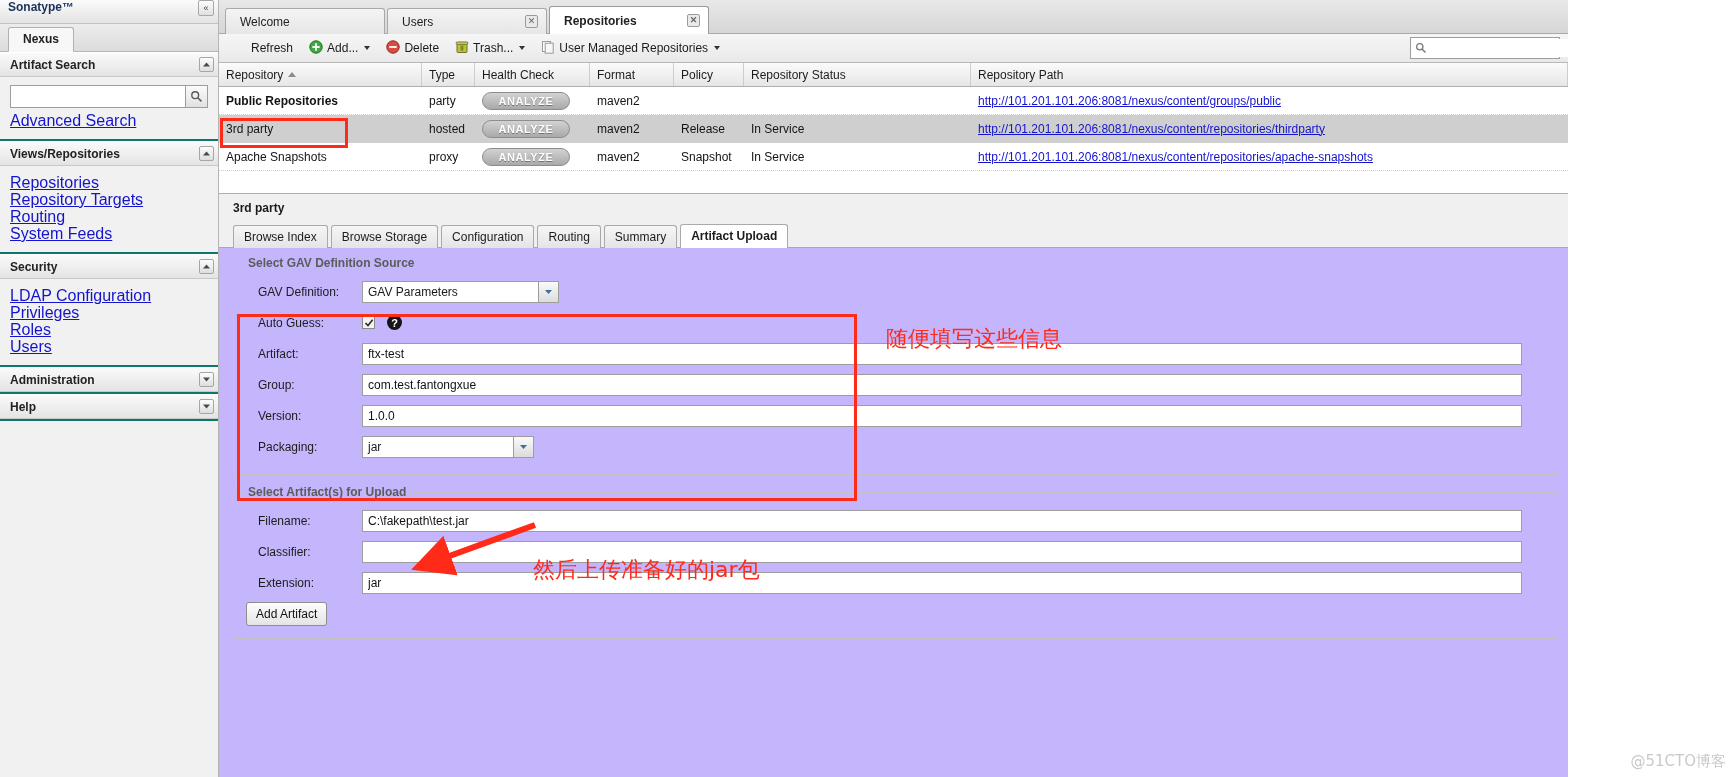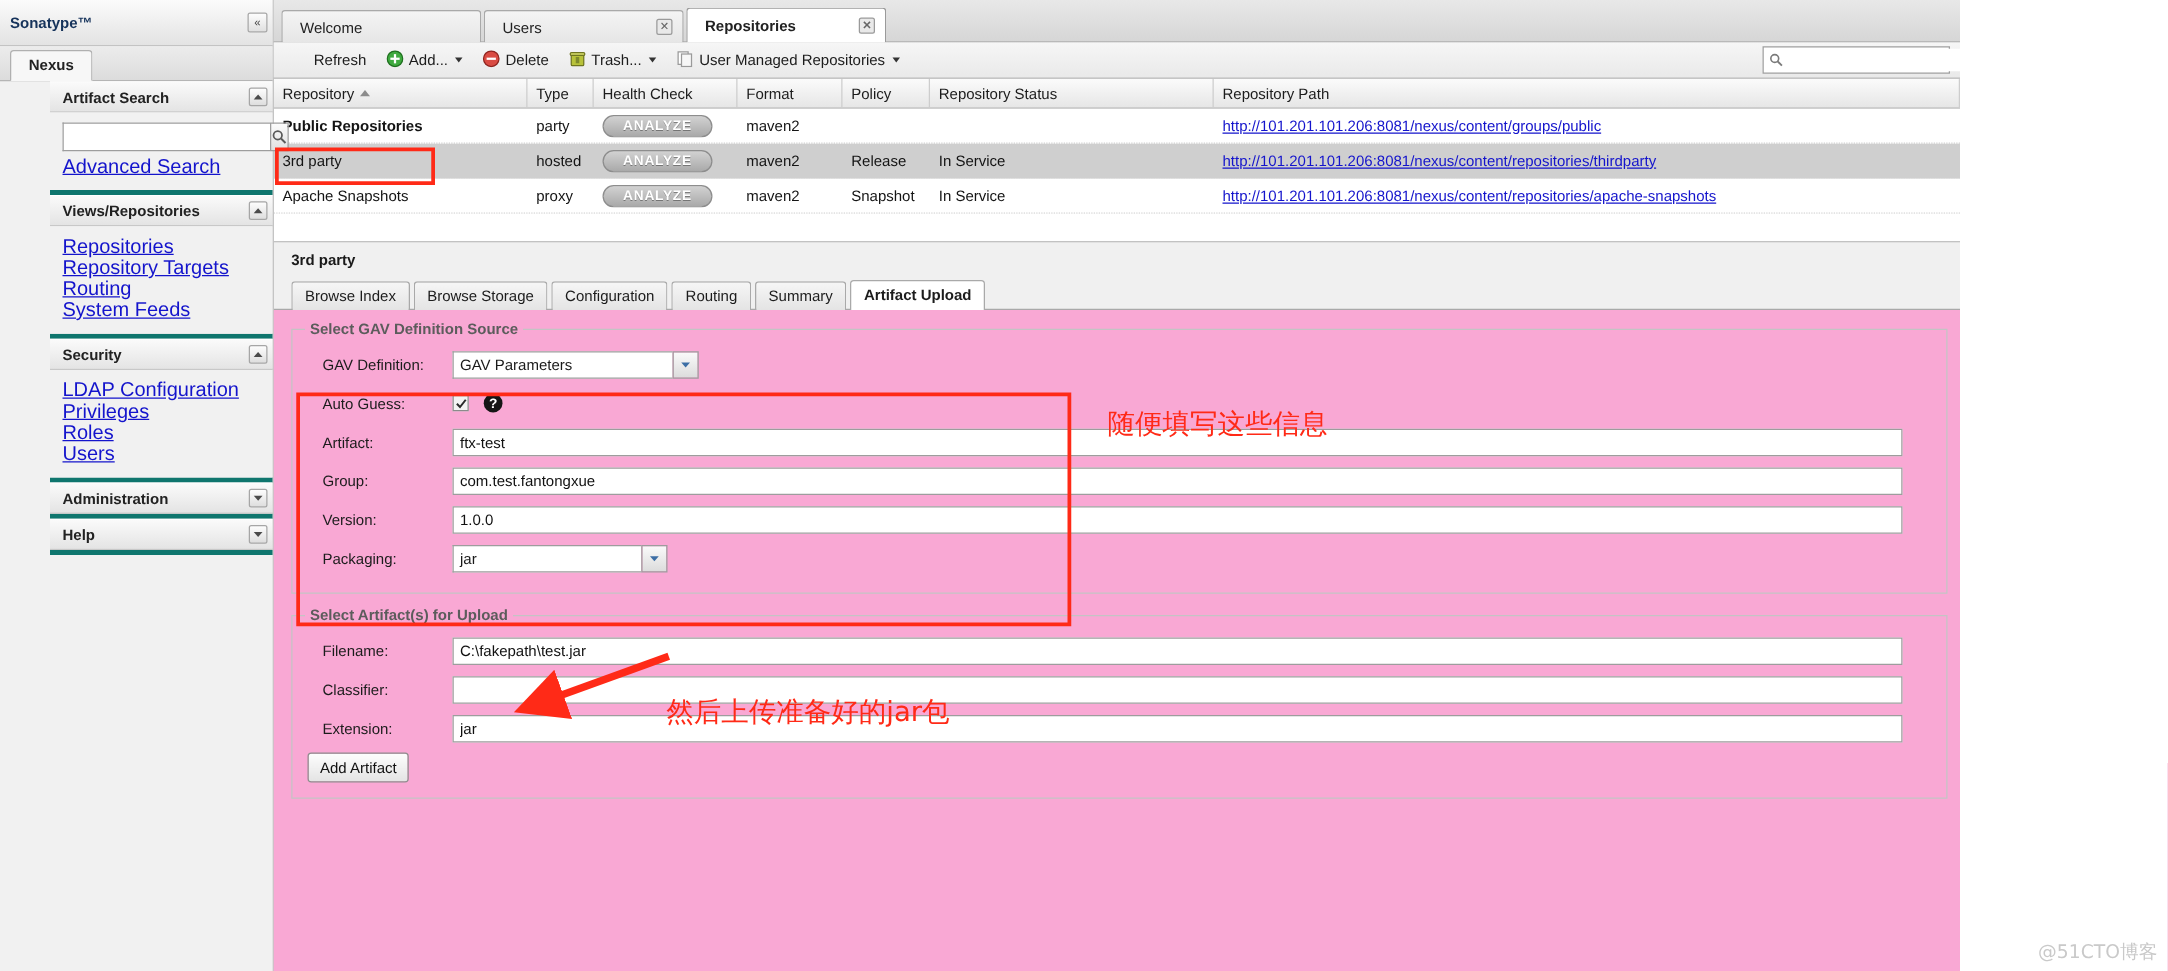--- a/index.html
+++ b/index.html
@@ -14,34 +14,34 @@
     position:relative;
   }
 
   
   #app { display:flex; width:1568px; height:777px; position:relative; background:#f0f0f0; }
 
   
   #sidebar { width:219px; flex:0 0 219px; background:#f1f1f1; border-right:1px solid #b5b5b5;
              display:flex; flex-direction:column; position:relative; }
 
-  .brand-bar { height:37px; background:linear-gradient(#fbfbfb,#e3e3e3);
-               border-bottom:1px solid #c3c3c3; display:flex; align-items:center;
+  .brand-bar { height:24px; background:linear-gradient(#fbfbfb,#e3e3e3);
+               border-bottom:1px solid #c3c3c3; display:flex; 
                padding:0 4px 0 8px; }
   .brand-bar .brand-title { font-weight:bold; font-size:12px; color:#16335b; flex:1; }
   .collapse-btn { width:16px; height:16px; border:1px solid #a8a8a8; background:linear-gradient(#fdfdfd,#e0e0e0);
                   border-radius:2px; font-size:9px; line-height:14px; text-align:center; color:#444; cursor:pointer; }
 
   .nexus-tabstrip { height:28px; background:linear-gradient(#ececec,#dcdcdc); border-bottom:1px solid #b5b5b5;
                     display:flex; align-items:flex-end; padding-left:8px; }
   .nexus-tab { background:#f7f7f7; border:1px solid #b0b0b0; border-bottom:1px solid #f7f7f7;
                border-radius:3px 3px 0 0; padding:4px 14px 5px; font-weight:bold; font-size:12px;
                margin-bottom:-1px; cursor:pointer; color:#222; }
 
-  .panel { border-bottom:4px solid #0f766e;margin-left:40px; }
+  .panel { border-bottom:2px solid #0f766e; }
   .panel-head { height:25px; background:linear-gradient(#fafafa,#e4e4e4);
                 border-top:1px solid #ffffff; border-bottom:1px solid #c8c8c8;
                 display:flex; align-items:center; padding:0 4px 0 10px; }
   .panel-head .panel-title { font-weight:bold; font-size:12px; color:#222; flex:1; }
   .tool-btn { width:15px; height:15px; border:1px solid #a6a6a6; border-radius:2px;
               background:linear-gradient(#fdfdfd,#dedede); display:flex; align-items:center;
               justify-content:center; cursor:pointer; }
   .tool-btn svg { display:block; }
   .panel-body { background:#f1f1f1; padding:8px 10px 10px; }
 
@@ -109,21 +109,21 @@
   
   .detail-title { height:28px; display:flex; align-items:center; padding-left:14px;
                   font-weight:bold; font-size:12px; background:#f0f0f0; }
   .detail-tabs { display:flex; align-items:flex-end; padding-left:14px; height:26px;
                  border-bottom:1px solid #a9a9a9; background:#f0f0f0; }
   .dtab { background:linear-gradient(#f6f6f6,#e4e4e4); border:1px solid #a9a9a9; border-bottom:none;
           border-radius:3px 3px 0 0; padding:4px 10px 4px; font-size:12px; margin-right:3px;
           cursor:pointer; margin-bottom:-1px; color:#1c1c1c; white-space:nowrap; }
   .dtab.active { background:#ffffff; font-weight:bold; padding-bottom:5px; }
 
-  .detail-body { flex:1; background:#f9a8d4; border-top:none; padding:8px 10px 0 14px;
+  .detail-body { flex:1; background:#c4b5fd; border-top:none; padding:8px 10px 0 14px;
                  position:relative; overflow:hidden; }
 
   fieldset.grp { border:1px solid #c4c4c4; margin:0 0 10px 0; padding:6px 10px 12px 10px; }
   fieldset.grp > legend { font-weight:bold; font-size:12px; color:#5c5c5c; padding:0 4px; }
 
   .frow { display:flex; align-items:center; height:31px; }
   .flabel { width:118px; flex:0 0 118px; font-size:12px; color:#1c1c1c; padding-left:14px; }
   .finput { height:22px; border:1px solid #9d9d9d; background:#ffffff; padding:0 5px;
             font-size:12px; font-family:"Liberation Sans", sans-serif; color:#111; outline:none;
             flex:1; max-width:1160px; }

